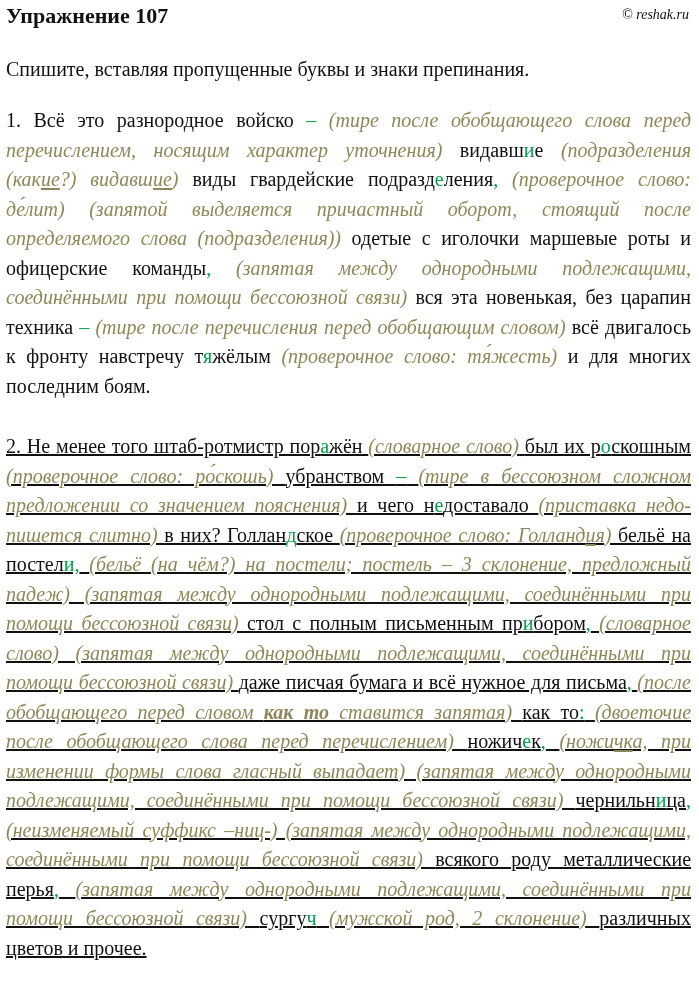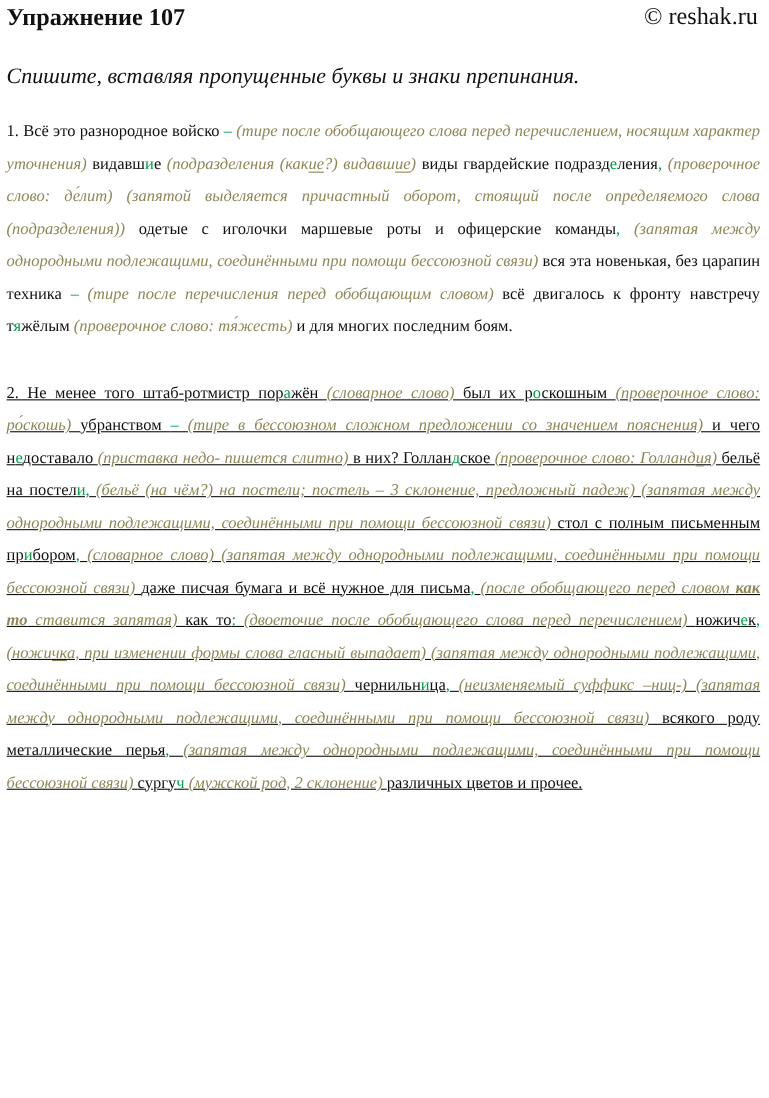--- a/index.html
+++ b/index.html
@@ -6,27 +6,27 @@
   body {
     width: 699px; height: 998px; overflow: hidden;
     font-family: "Liberation Serif", "DejaVu Serif", serif;
     color: #111111;
   }
   .page { padding: 3px 8px 0 6px; box-sizing: border-box; width: 699px; }
   .header {
     display: flex; justify-content: space-between; align-items: flex-start;
   }
   .title { font-weight: bold; font-size: 22px; line-height: 26px; }
-  .copyright { font-size: 22px; line-height: 24px; padding-right: 2px; }
+  .copyright { font-size: 14px; line-height: 24px; padding-right: 2px; font-style: italic; }
   .instruction {
-    font-style: italic; font-size: 20px; margin-top: 27px; line-height: 26px;
+    font-size: 20px; margin-top: 27px; line-height: 26px;
   }
   .body-text { margin-top: 0; }
   .para {
-    font-size: 15px; line-height: 29.5px;
+    font-size: 20px; line-height: 29.5px;
     text-align: justify; margin: 0;
   }
   .para.first { margin-top: 24px; }
   .para.second { margin-top: 31px; text-decoration: underline; }
   .seg-n  { color: var(--ink); }
   .seg-g  { color: var(--green); }
   .seg-h  { color: var(--olive); font-style: italic; }
   .seg-hb { color: var(--olive); font-style: italic; font-weight: bold; }
   .seg-hu { color: var(--olive); font-style: italic; text-decoration: underline; text-underline-offset: 2px; }
 </style>

